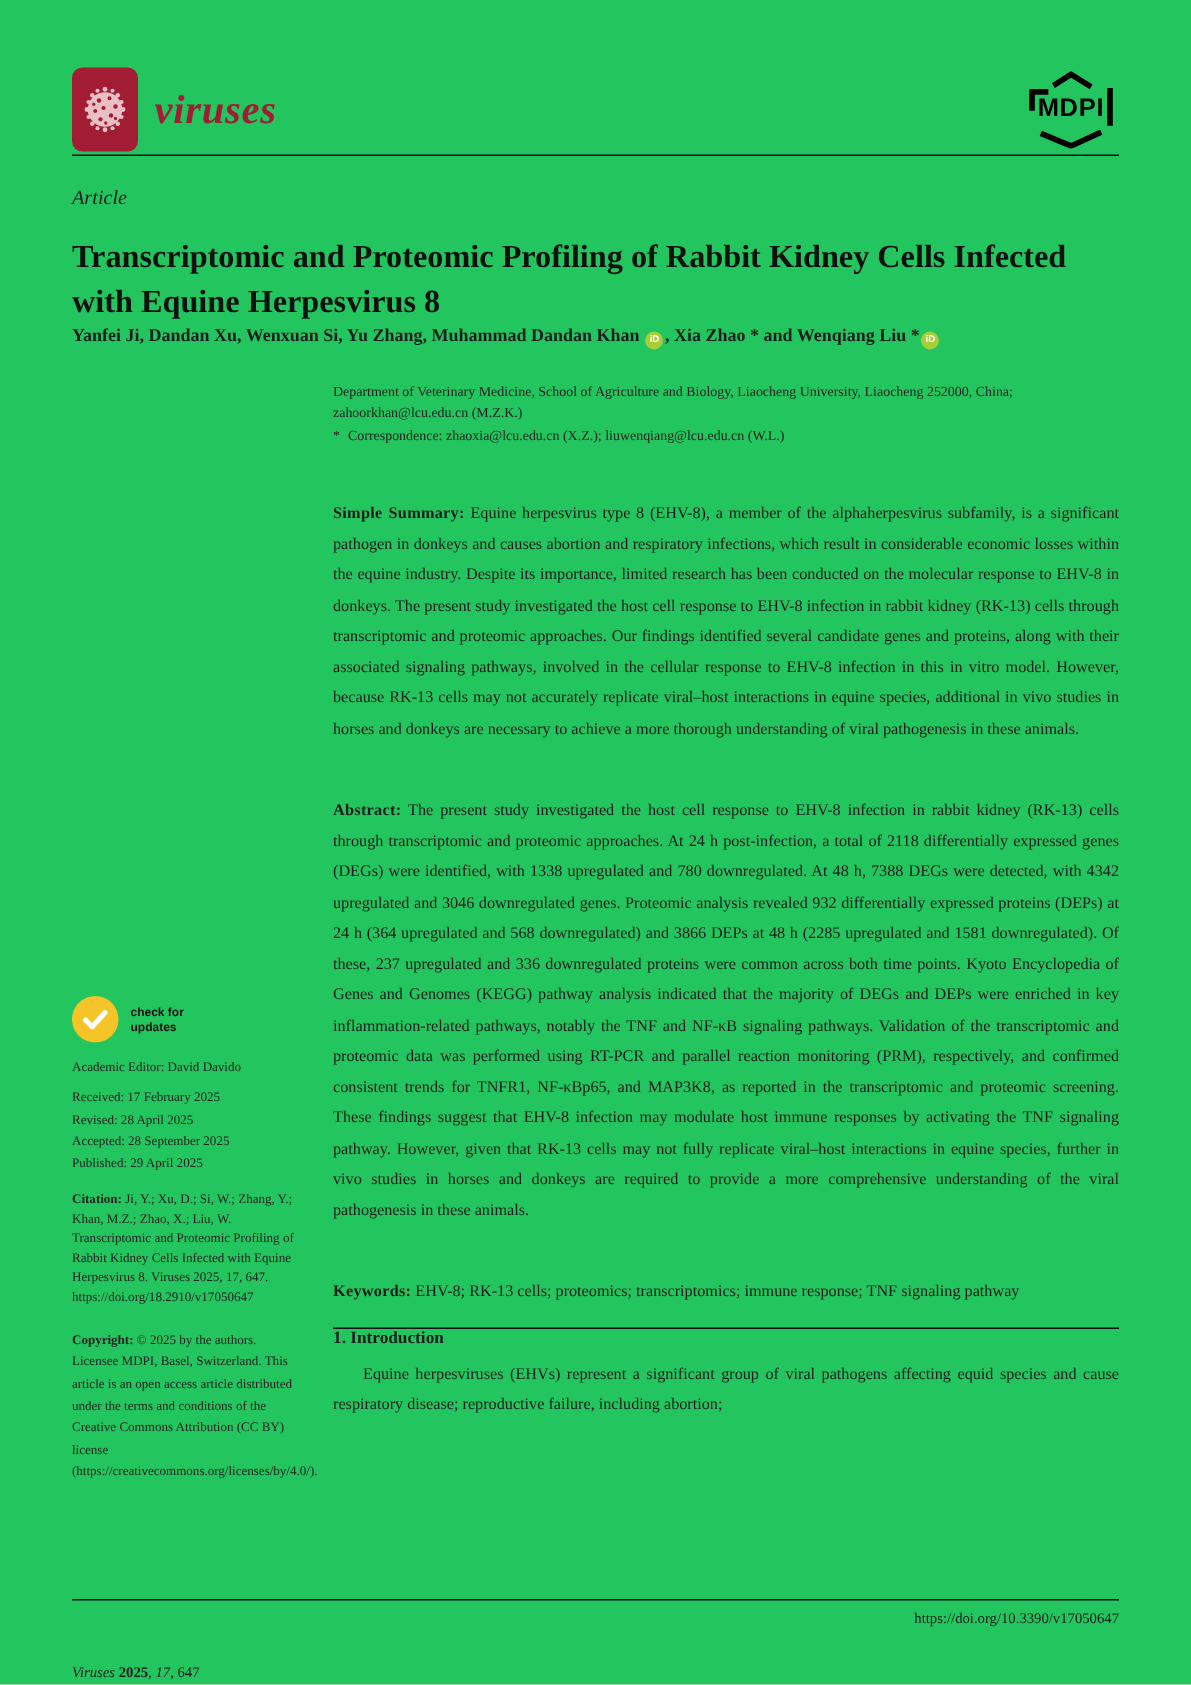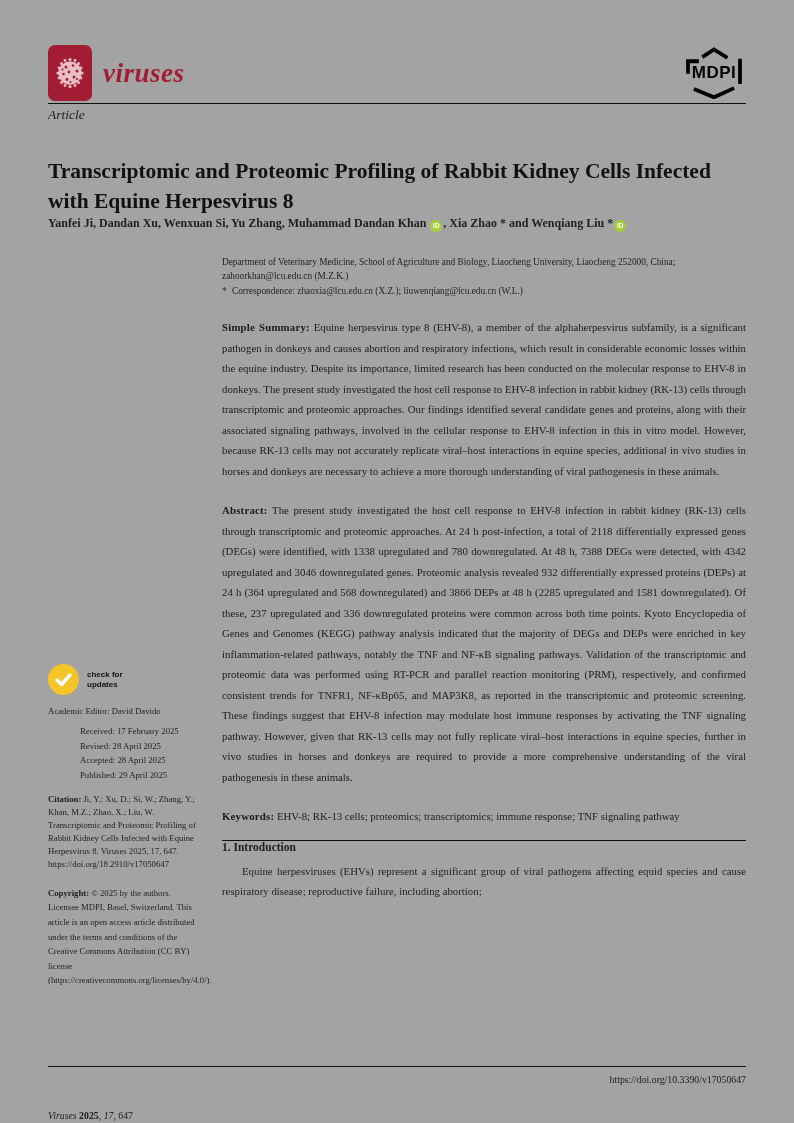--- a/index.html
+++ b/index.html
@@ -1,19 +1,19 @@
 <!DOCTYPE html>
 <html><head>
 <meta charset="utf-8">
 <style>
   * { margin:0; padding:0; box-sizing:border-box; }
   html,body { background:#e8e8e8; }
   .page {
     position:relative; width:794px; height:1123px; margin:0 auto;
-    background:#a3a3a3; overflow:hidden;
+    background:#22c55e; overflow:hidden;
     font-family:"Liberation Serif", serif; color:#1e1e1e;
   }
   
   .header { position:absolute; top:45px; left:48px; right:48px; height:56px; }
   .logo-wrap { position:absolute; left:0; top:0; display:flex; align-items:center; }
   .logo-square {
     width:44px; height:56px; background:#A21C34; border-radius:7px;
     display:flex; align-items:center; justify-content:center;
   }
   .journal-name {
@@ -22,58 +22,58 @@
   }
   .mdpi-logo { position:absolute; right:0; top:2px; width:64px; height:52px; }
   .mdpi-text {
     position:absolute; left:50%; top:50%; transform:translate(-50%,-52%);
     font-family:"Liberation Sans", sans-serif; font-weight:bold;
     font-size:17px; letter-spacing:0.5px; color:#000;
   }
   .header-rule { position:absolute; top:103px; left:48px; right:48px; border-top:1.4px solid #111; }
 
   
-  .article-type { position:absolute; top:107px; left:48px; font-style:italic; font-size:13.5px; }
+  .article-type { position:absolute; top:124px; left:48px; font-style:italic; font-size:13.5px; }
   .article-title {
     position:absolute; top:142px; left:48px; width:700px;
     font-size:21.5px; font-weight:bold; line-height:1.4; color:#111;margin-top:14px;
   }
   .authors { position:absolute; top:216px; left:48px; width:710px; font-size:12px; font-weight:bold; }
   .orcid {
     display:inline-flex; align-items:center; justify-content:center;
     width:12px; height:12px; border-radius:50%; background:#A6CE39;
     color:#fff; font-family:"Liberation Sans", sans-serif;
     font-size:6.5px; font-weight:bold; vertical-align:-1px; margin:0 1px;
   }
 
   
   .main-col { position:absolute; left:222px; top:255px; width:524px; }
   .affiliation { font-size:9.3px; line-height:1.55; color:#222; }
   .correspondence { font-size:9.3px; line-height:1.55; color:#222; }
   .correspondence .star { display:inline-block; width:10px; }
-  .para { margin-top:19px; font-size:10.8px; line-height:1.9; text-align:justify; color:#1b1b1b; }
+  .para { margin-top:34px; font-size:10.8px; line-height:1.9; text-align:justify; color:#1b1b1b; }
   .para b { letter-spacing:0.2px; }
   .kw-rule { margin-top:13px; border-top:1.3px solid #111; }
   .section-heading { font-size:11.5px; font-weight:bold; }
   .body-para { margin-top:8px; font-size:10.8px; line-height:1.9; text-align:justify; text-indent:20px; }
 
   
   .sidebar { position:absolute; left:48px; top:664px; width:148px; font-size:8.7px; color:#222; }
   .check-badge { display:flex; align-items:center; cursor:pointer; }
   .check-circle {
     width:31px; height:31px; border-radius:50%; background:#F5C428;
     display:flex; align-items:center; justify-content:center; flex:0 0 31px;
   }
   .check-label {
     margin-left:8px; font-family:"Liberation Sans", sans-serif;
     font-weight:bold; font-size:8px; line-height:1.25; color:#111;
   }
   .side-editor { margin-top:11px; }
   .side-dates { margin-top:10px; }
-  .side-dates div { margin-top:4.5px;margin-left:32px; }
+  .side-dates div { margin-top:4.5px; }
   .side-citation { margin-top:13px; line-height:1.5; }
   .side-copyright { margin-top:15px; line-height:1.68; }
 
   
   .footer-rule { position:absolute; left:48px; right:48px; top:1066px; border-top:1.6px solid #111; }
   .footer { position:absolute; left:48px; right:48px; top:1074px; font-size:9.8px; color:#1b1b1b; }
   .footer .left { float:left;margin-top:36px; }
   .footer .right { float:right; }
   .it { font-style:italic; }
   .bd { font-weight:bold; }
@@ -181,21 +181,21 @@
         <div>check for</div>
         <div>updates</div>
       </div>
     </div>
 
     <div class="side-editor">Academic Editor: David Davido</div>
 
     <div class="side-dates">
       <div>Received: 17 February 2025</div>
       <div>Revised: 28 April 2025</div>
-      <div>Accepted: 28 April 2025</div>
+      <div>Accepted: 28 September 2025</div>
       <div>Published: 29 April 2025</div>
     </div>
 
     <div class="side-citation">
       <b>Citation:</b>
       <span>Ji, Y.; Xu, D.; Si, W.; Zhang, Y.; Khan, M.Z.; Zhao, X.; Liu, W. Transcriptomic and Proteomic Profiling of Rabbit Kidney Cells Infected with Equine Herpesvirus 8. Viruses 2025, 17, 647. https://doi.org/18.2910/v17050647</span>
     </div>
 
     <div class="side-copyright">
       <span class="bd">Copyright:</span>

